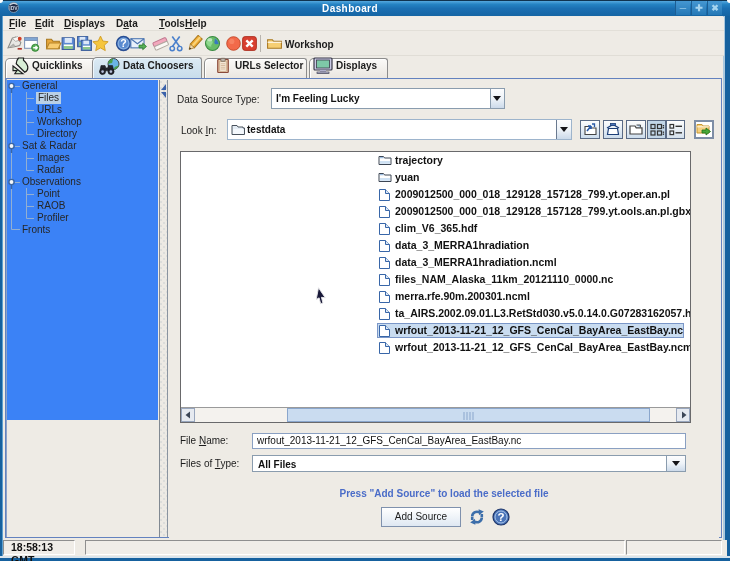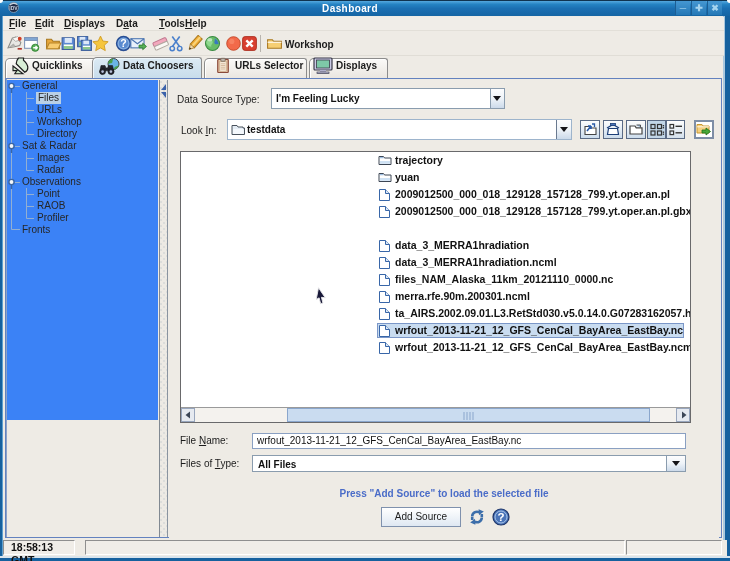--- a/index.html
+++ b/index.html
@@ -354,21 +354,28 @@
           <path d="M1.5,1.5 L7.5,1.5 L11.5,5.5 L11.5,12.5 L1.5,12.5 Z" fill="#fff" stroke="#3866a8" stroke-width="1"></path>
           <path d="M7.5,1.5 L7.5,5.5 L11.5,5.5" fill="#dbe7f5" stroke="#3866a8" stroke-width="1"></path>
         </svg></span>
       <span class="ftxt">2009012500_000_018_129128_157128_799.yt.oper.an.pl</span>
     </div>
 <div class="frow" style="top:52px">
       <span class="fico"><svg width="14" height="14">
           <path d="M1.5,1.5 L7.5,1.5 L11.5,5.5 L11.5,12.5 L1.5,12.5 Z" fill="#fff" stroke="#3866a8" stroke-width="1"></path>
           <path d="M7.5,1.5 L7.5,5.5 L11.5,5.5" fill="#dbe7f5" stroke="#3866a8" stroke-width="1"></path>
         </svg></span>
-      <span class="ftxt">2009012500_000_018_129128_157128_799.yt.oper.an.pl.gbx</span>
+      <span class="ftxt">2009012500_000_018_129128_157128_799.yt.ools.an.pl.gbx</span>
+    </div>
+<div class="frow" style="top:69px">
+      <span class="fico"><svg width="14" height="14">
+          <path d="M1.5,1.5 L7.5,1.5 L11.5,5.5 L11.5,12.5 L1.5,12.5 Z" fill="#fff" stroke="#3866a8" stroke-width="1"></path>
+          <path d="M7.5,1.5 L7.5,5.5 L11.5,5.5" fill="#dbe7f5" stroke="#3866a8" stroke-width="1"></path>
+        </svg></span>
+      <span class="ftxt">clim_V6_365.hdf</span>
     </div>
 <div class="frow" style="top:86px">
       <span class="fico"><svg width="14" height="14">
           <path d="M1.5,1.5 L7.5,1.5 L11.5,5.5 L11.5,12.5 L1.5,12.5 Z" fill="#fff" stroke="#3866a8" stroke-width="1"></path>
           <path d="M7.5,1.5 L7.5,5.5 L11.5,5.5" fill="#dbe7f5" stroke="#3866a8" stroke-width="1"></path>
         </svg></span>
       <span class="ftxt">data_3_MERRA1hradiation</span>
     </div>
 <div class="frow" style="top:103px">
       <span class="fico"><svg width="14" height="14">

